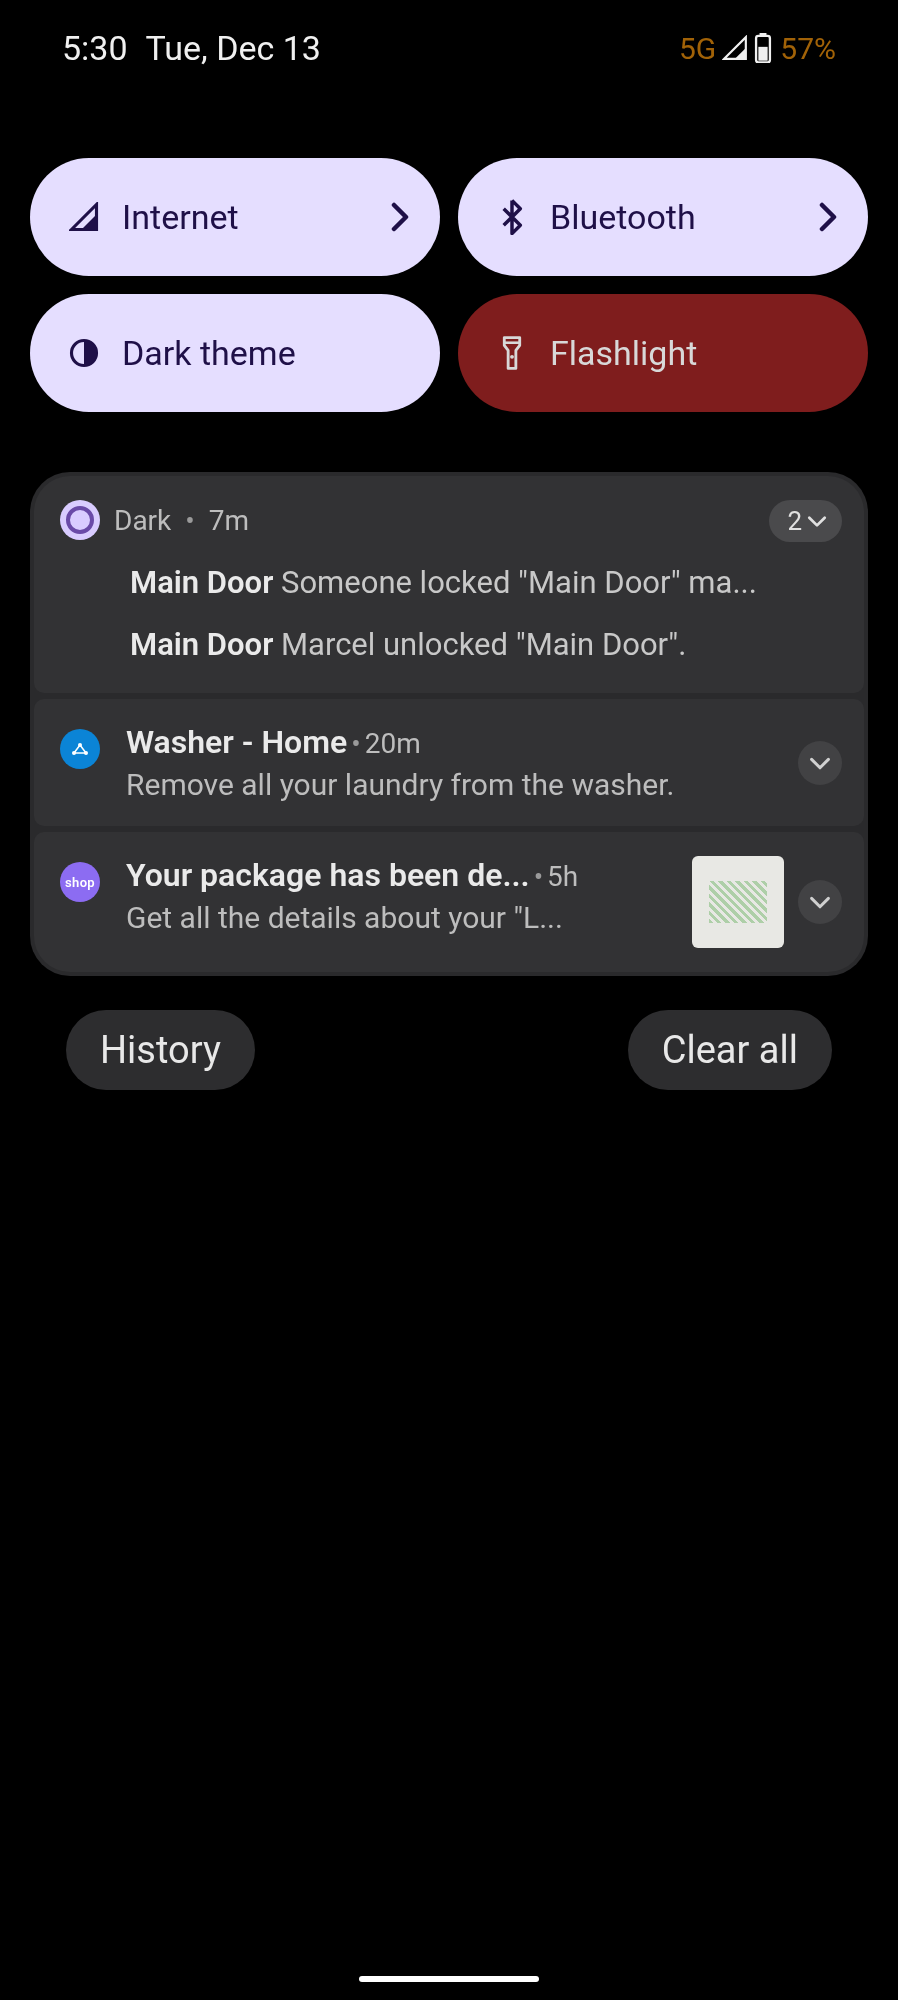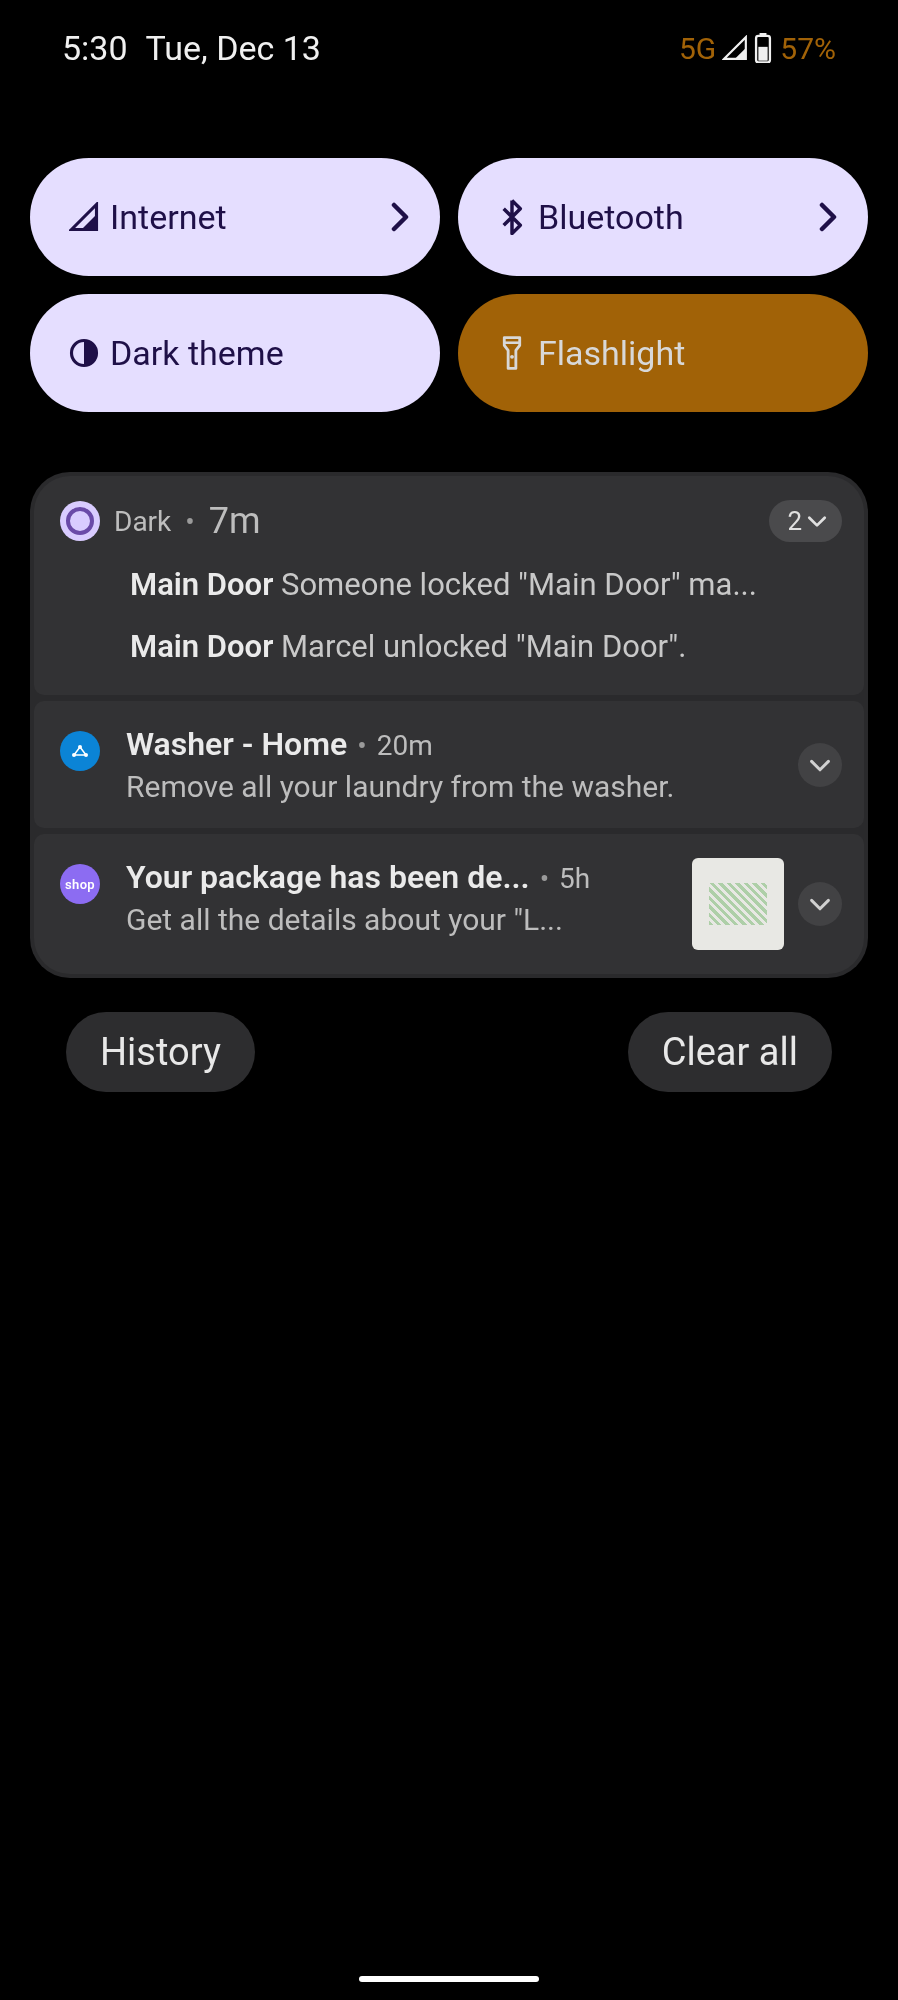--- a/index.html
+++ b/index.html
@@ -43,25 +43,25 @@
     grid-template-columns: 1fr 1fr;
     gap: 18px;
     padding: 80px 30px 0;
   }
   .qs-tile {
     height: 118px;
     border-radius: 60px;
     display: flex;
     align-items: center;
     padding: 0 30px 0 36px;
-    gap: 8px;
+    gap: 20px;
     cursor: pointer;
   }
   .qs-tile.active { background: #e5deff; color: #1f1048; }
-  .qs-tile.inactive { background: #a16207; color: #d8d8d8; }
+  .qs-tile.inactive { background: #7f1d1d; color: #d8d8d8; }
   .qs-tile .label { font-size: 34px; font-weight: 400; flex: 1; }
   .qs-tile .chev svg { display: block; }
   .qs-icon { width: 36px; display:flex; justify-content:center; }
   .qs-icon svg { display:block; }
 
   
   .notif-container {
     margin: 60px 30px 0;
     background: #2a2a2c;
     border-radius: 40px;
@@ -88,21 +88,21 @@
     width: 40px; height: 40px; border-radius: 50%;
     display:flex; align-items:center; justify-content:center;
     flex-shrink: 0;
   }
   .appicon-nuki { background:#d9ccff; }
   .appicon-nuki::after { content:""; width:20px; height:20px; border:4px solid #6a4aa8; border-radius:50%; }
   .appicon-home { background:#0b84d6; color:#fff; font-size:20px; }
   .appicon-shop { background:#8c6cf2; color:#fff; font-size:13px; font-weight:600; letter-spacing:0.3px; }
   .notif-appname { font-size: 28px; color: #bdbdbd; }
   .notif-sep { font-size: 28px; color: #9a9a9a; }
-  .notif-time { font-size: 36px; color: #bdbdbd; }
+  .notif-time { font-size: 28px; color: #bdbdbd; }
 
   .notif-count {
     position: absolute;
     right: 22px; top: 24px;
     background: #4a4a4c;
     border-radius: 30px;
     padding: 6px 14px 6px 18px;
     display:flex; align-items:center; gap:4px;
     font-size: 26px; color:#e0e0e0;
   }
@@ -125,21 +125,21 @@
   }
   .notif-line .bold { font-weight: 600; color: #eaeaea; }
   .notif-line + .notif-line { margin-top: 12px; }
 
   .notif-row2 {
     display:flex; align-items:flex-start; gap: 26px;
   }
   .notif-row2 .notif-appicon { margin-top: 6px; }
   .notif-row2 .content { flex:1; min-width:0; }
   .notif-title { font-size: 32px; font-weight: 600; color:#eaeaea; display:inline; }
-  .notif-title-row { display:flex; align-items:baseline; gap:10px; white-space:nowrap; overflow:hidden; }
+  .notif-title-row { display:flex; align-items:baseline; gap:4px; white-space:nowrap; overflow:hidden; }
   .notif-title-row .trunc { overflow:hidden; text-overflow:ellipsis; }
   .notif-sub { font-size: 30px; color:#bdbdbd; margin-top:6px; white-space:nowrap; overflow:hidden; text-overflow:ellipsis; }
   .dot { color:#9a9a9a; font-size:28px; }
   .time2 { color:#bdbdbd; font-size:28px; }
 
   .thumb {
     width: 92px; height: 92px; background:#e8e8e4; border-radius:6px;
     flex-shrink:0; margin-right:54px;
     display:flex; align-items:center; justify-content:center;
   }

